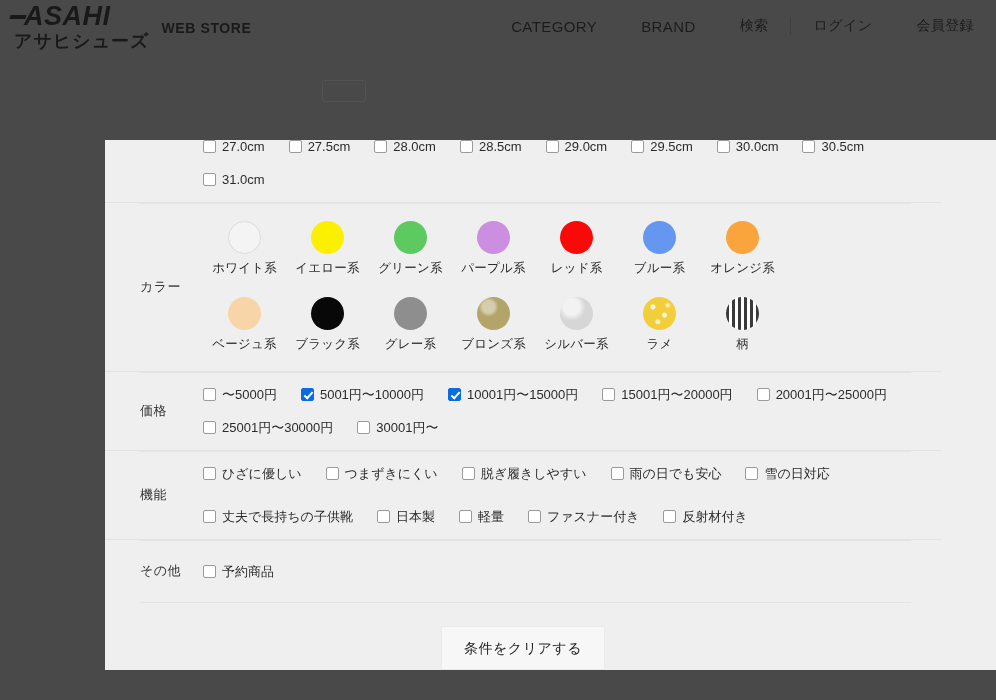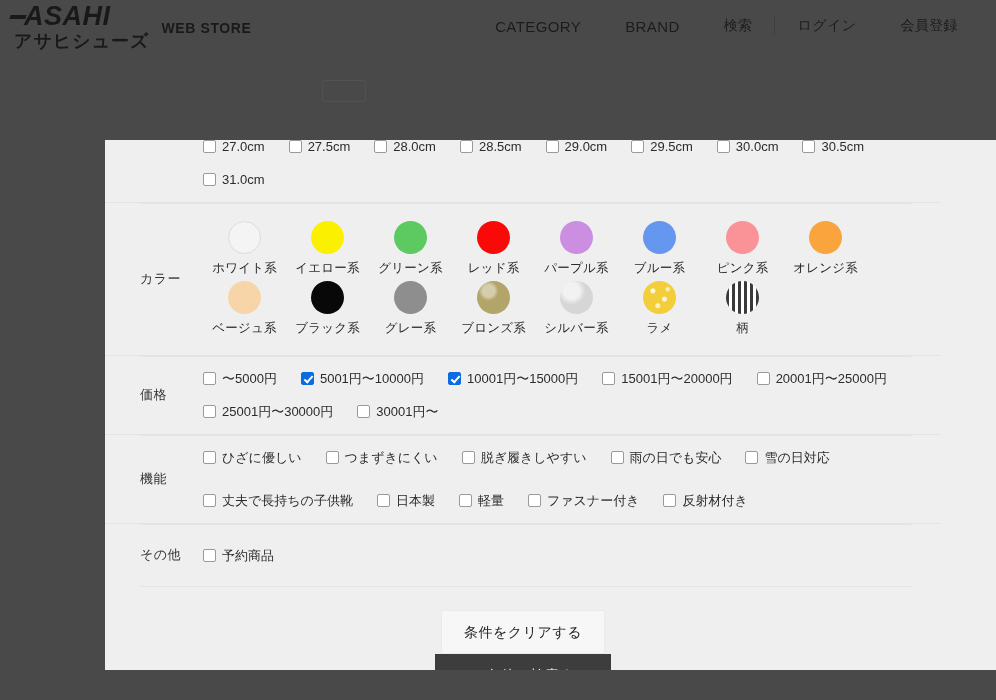--- a/index.html
+++ b/index.html
@@ -78,21 +78,21 @@
     padding-top: 4px;
   }
   .header-nav {
     position: absolute;
     right: 0;
     top: 0;
     height: 52px;
     display: flex;
     align-items: center;
     gap: 0;
-    padding-right: 16px;
+    padding-right: 0;
     justify-content: flex-end;
   }
   .nav-item {
     font-size: 15px;
     color: #1b1b1b;
     padding: 0 22px;
     white-space: nowrap;
     letter-spacing: 0.4px;
   }
   .nav-item.jp { font-size: 14px; }
@@ -221,21 +221,21 @@
     height: 7px;
     border: solid #ffffff;
     border-width: 0 2px 2px 0;
     transform: rotate(42deg);
   }
 
   
   .color-grid {
     display: flex;
     flex-direction: column;
-    gap: 4px;
+    gap: 20px;
   }
   .color-line {
     display: flex;
     align-items: flex-start;
   }
   .swatch-cell {
     width: 83px;
     display: flex;
     flex-direction: column;
     align-items: center;
@@ -402,34 +402,30 @@
               </div>
               <div class="swatch-cell">
                 <span class="swatch" style="background:#fbf000"></span>
                 <span class="swatch-label">イエロー系</span>
               </div>
               <div class="swatch-cell">
                 <span class="swatch" style="background:#5cc961"></span>
                 <span class="swatch-label">グリーン系</span>
               </div>
               <div class="swatch-cell">
+                <span class="swatch" style="background:#cb8ee0"></span>
+                <span class="swatch-label">パープル系</span>
+              </div>
+              <div class="swatch-cell">
                 <span class="swatch" style="background:#fb0808"></span>
                 <span class="swatch-label">レッド系</span>
               </div>
               <div class="swatch-cell">
-                <span class="swatch" style="background:#cb8ee0"></span>
-                <span class="swatch-label">パープル系</span>
-              </div>
-              <div class="swatch-cell">
                 <span class="swatch" style="background:#6596f0"></span>
                 <span class="swatch-label">ブルー系</span>
-              </div>
-              <div class="swatch-cell">
-                <span class="swatch" style="background:#fa9398"></span>
-                <span class="swatch-label">ピンク系</span>
               </div>
               <div class="swatch-cell">
                 <span class="swatch" style="background:#f9a43c"></span>
                 <span class="swatch-label">オレンジ系</span>
               </div>
             </div>
 
             <div class="color-line">
               <div class="swatch-cell">
                 <span class="swatch" style="background:#f7d5a8"></span>

